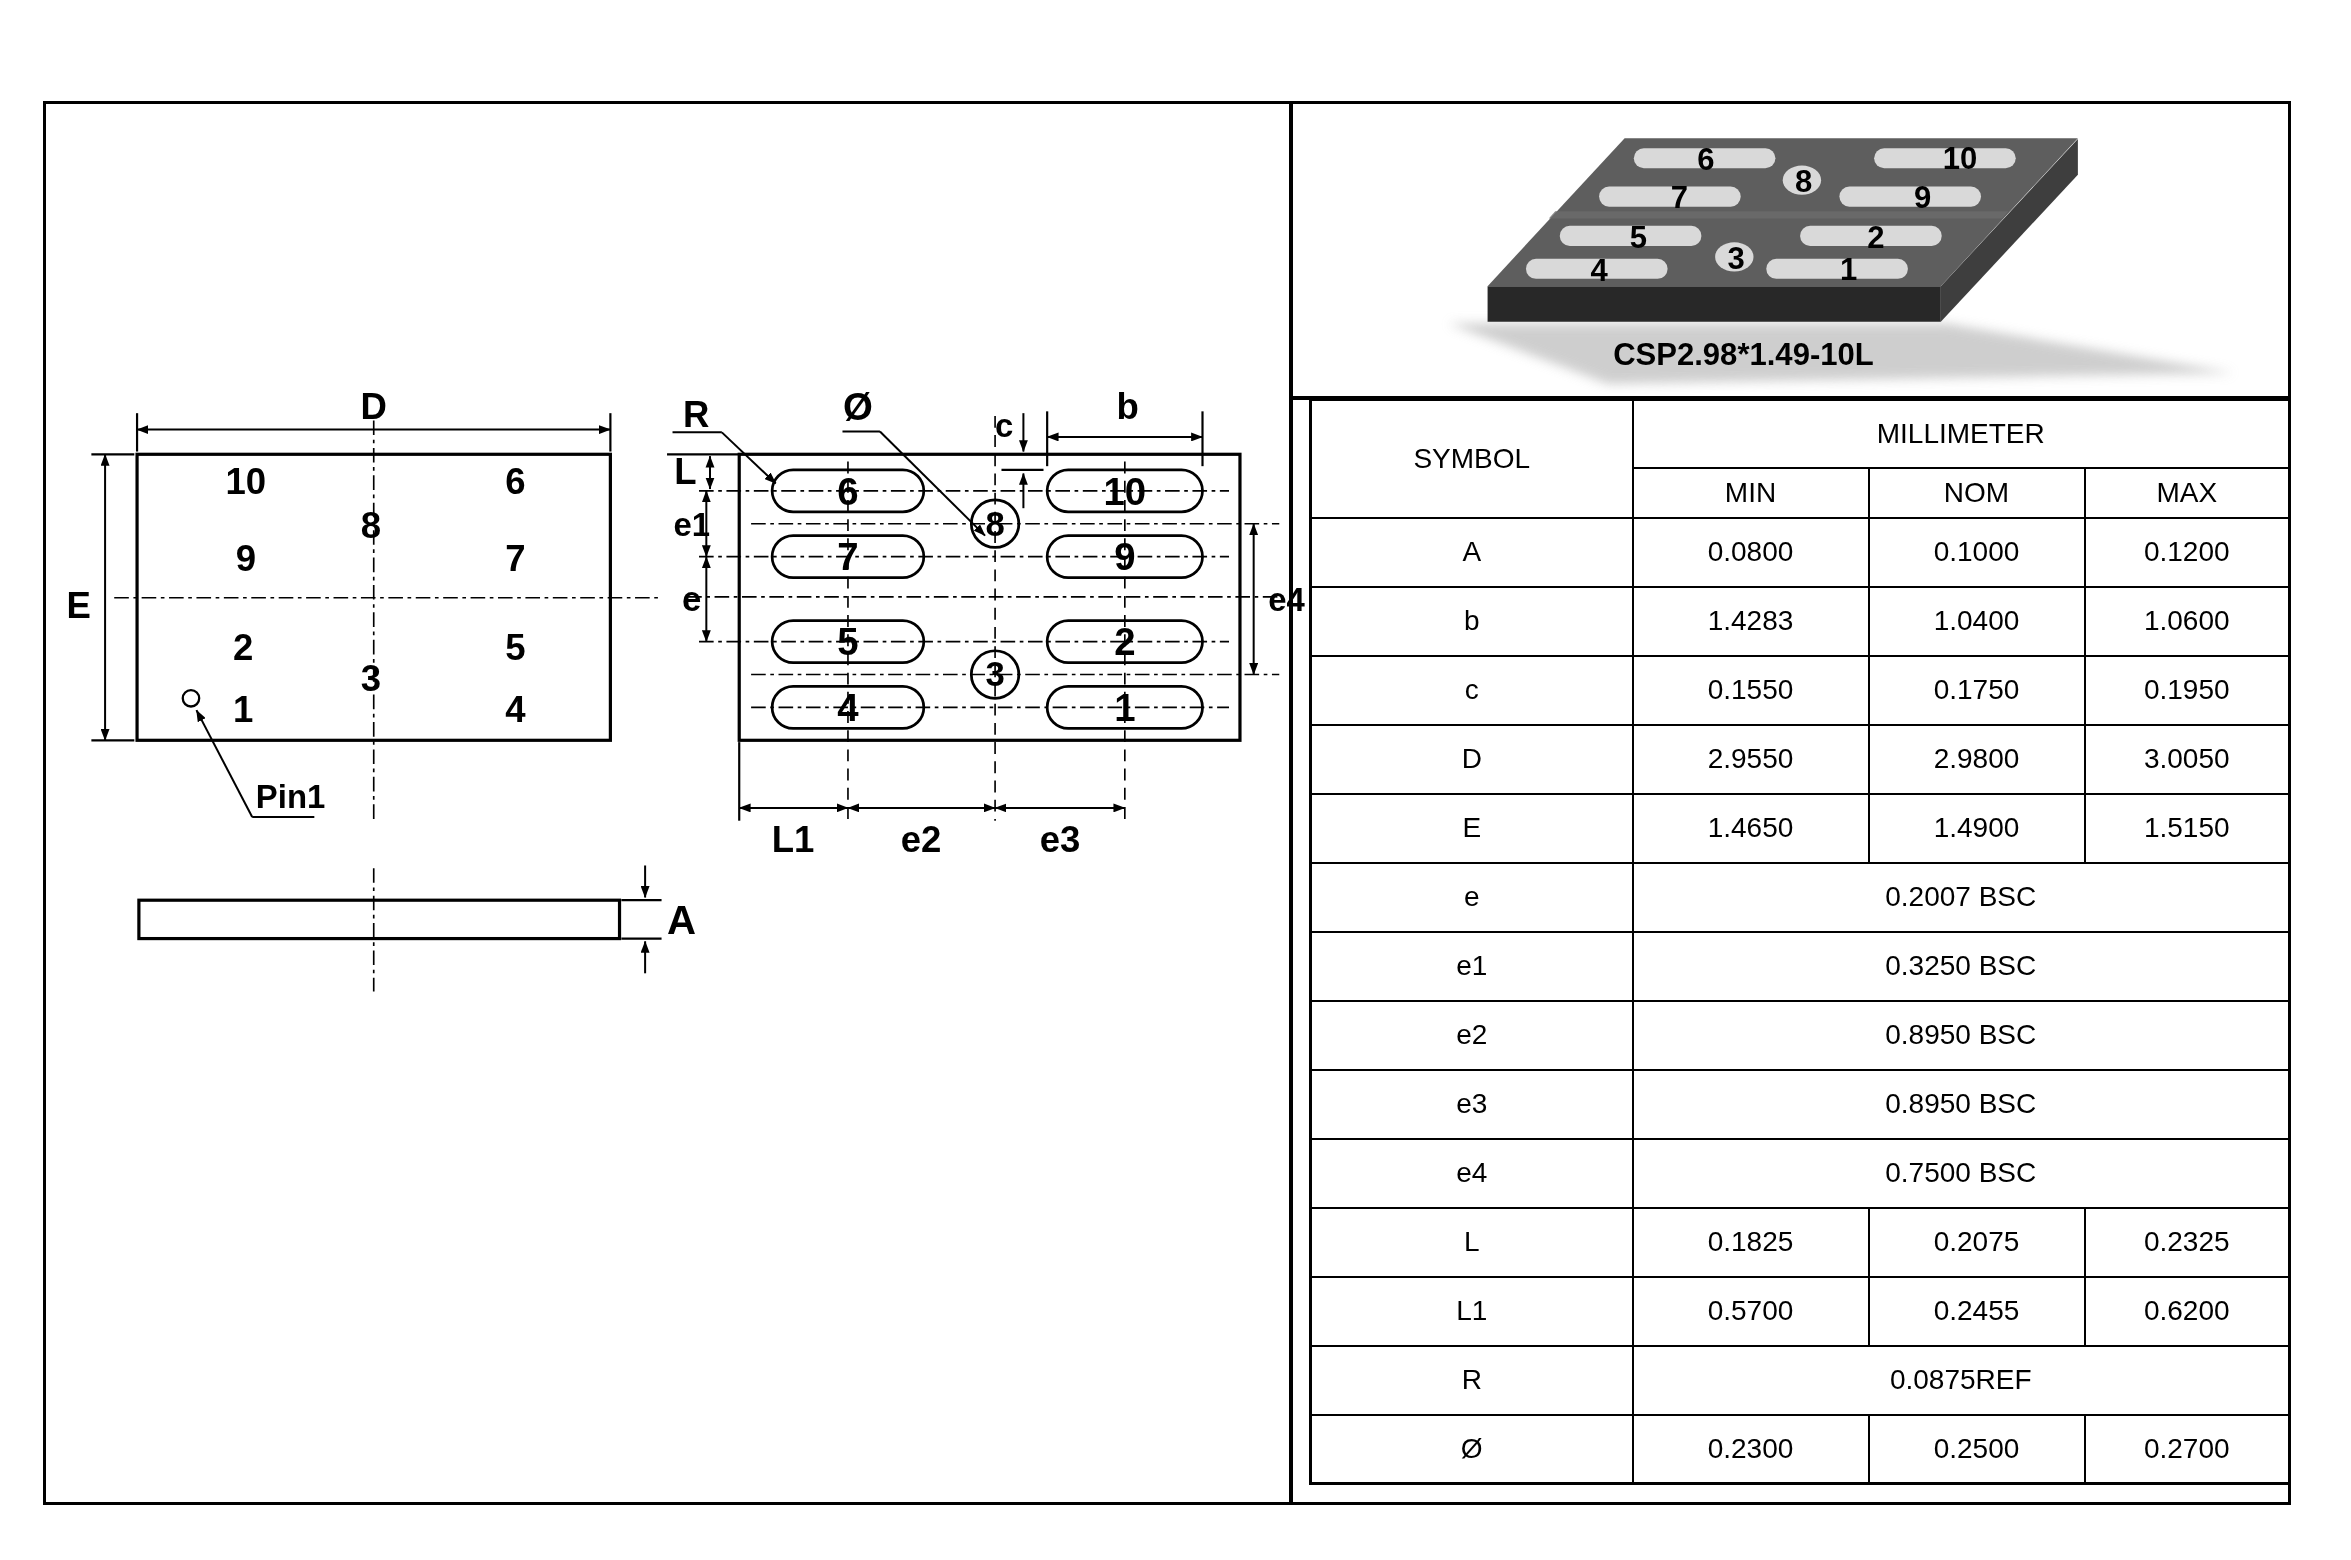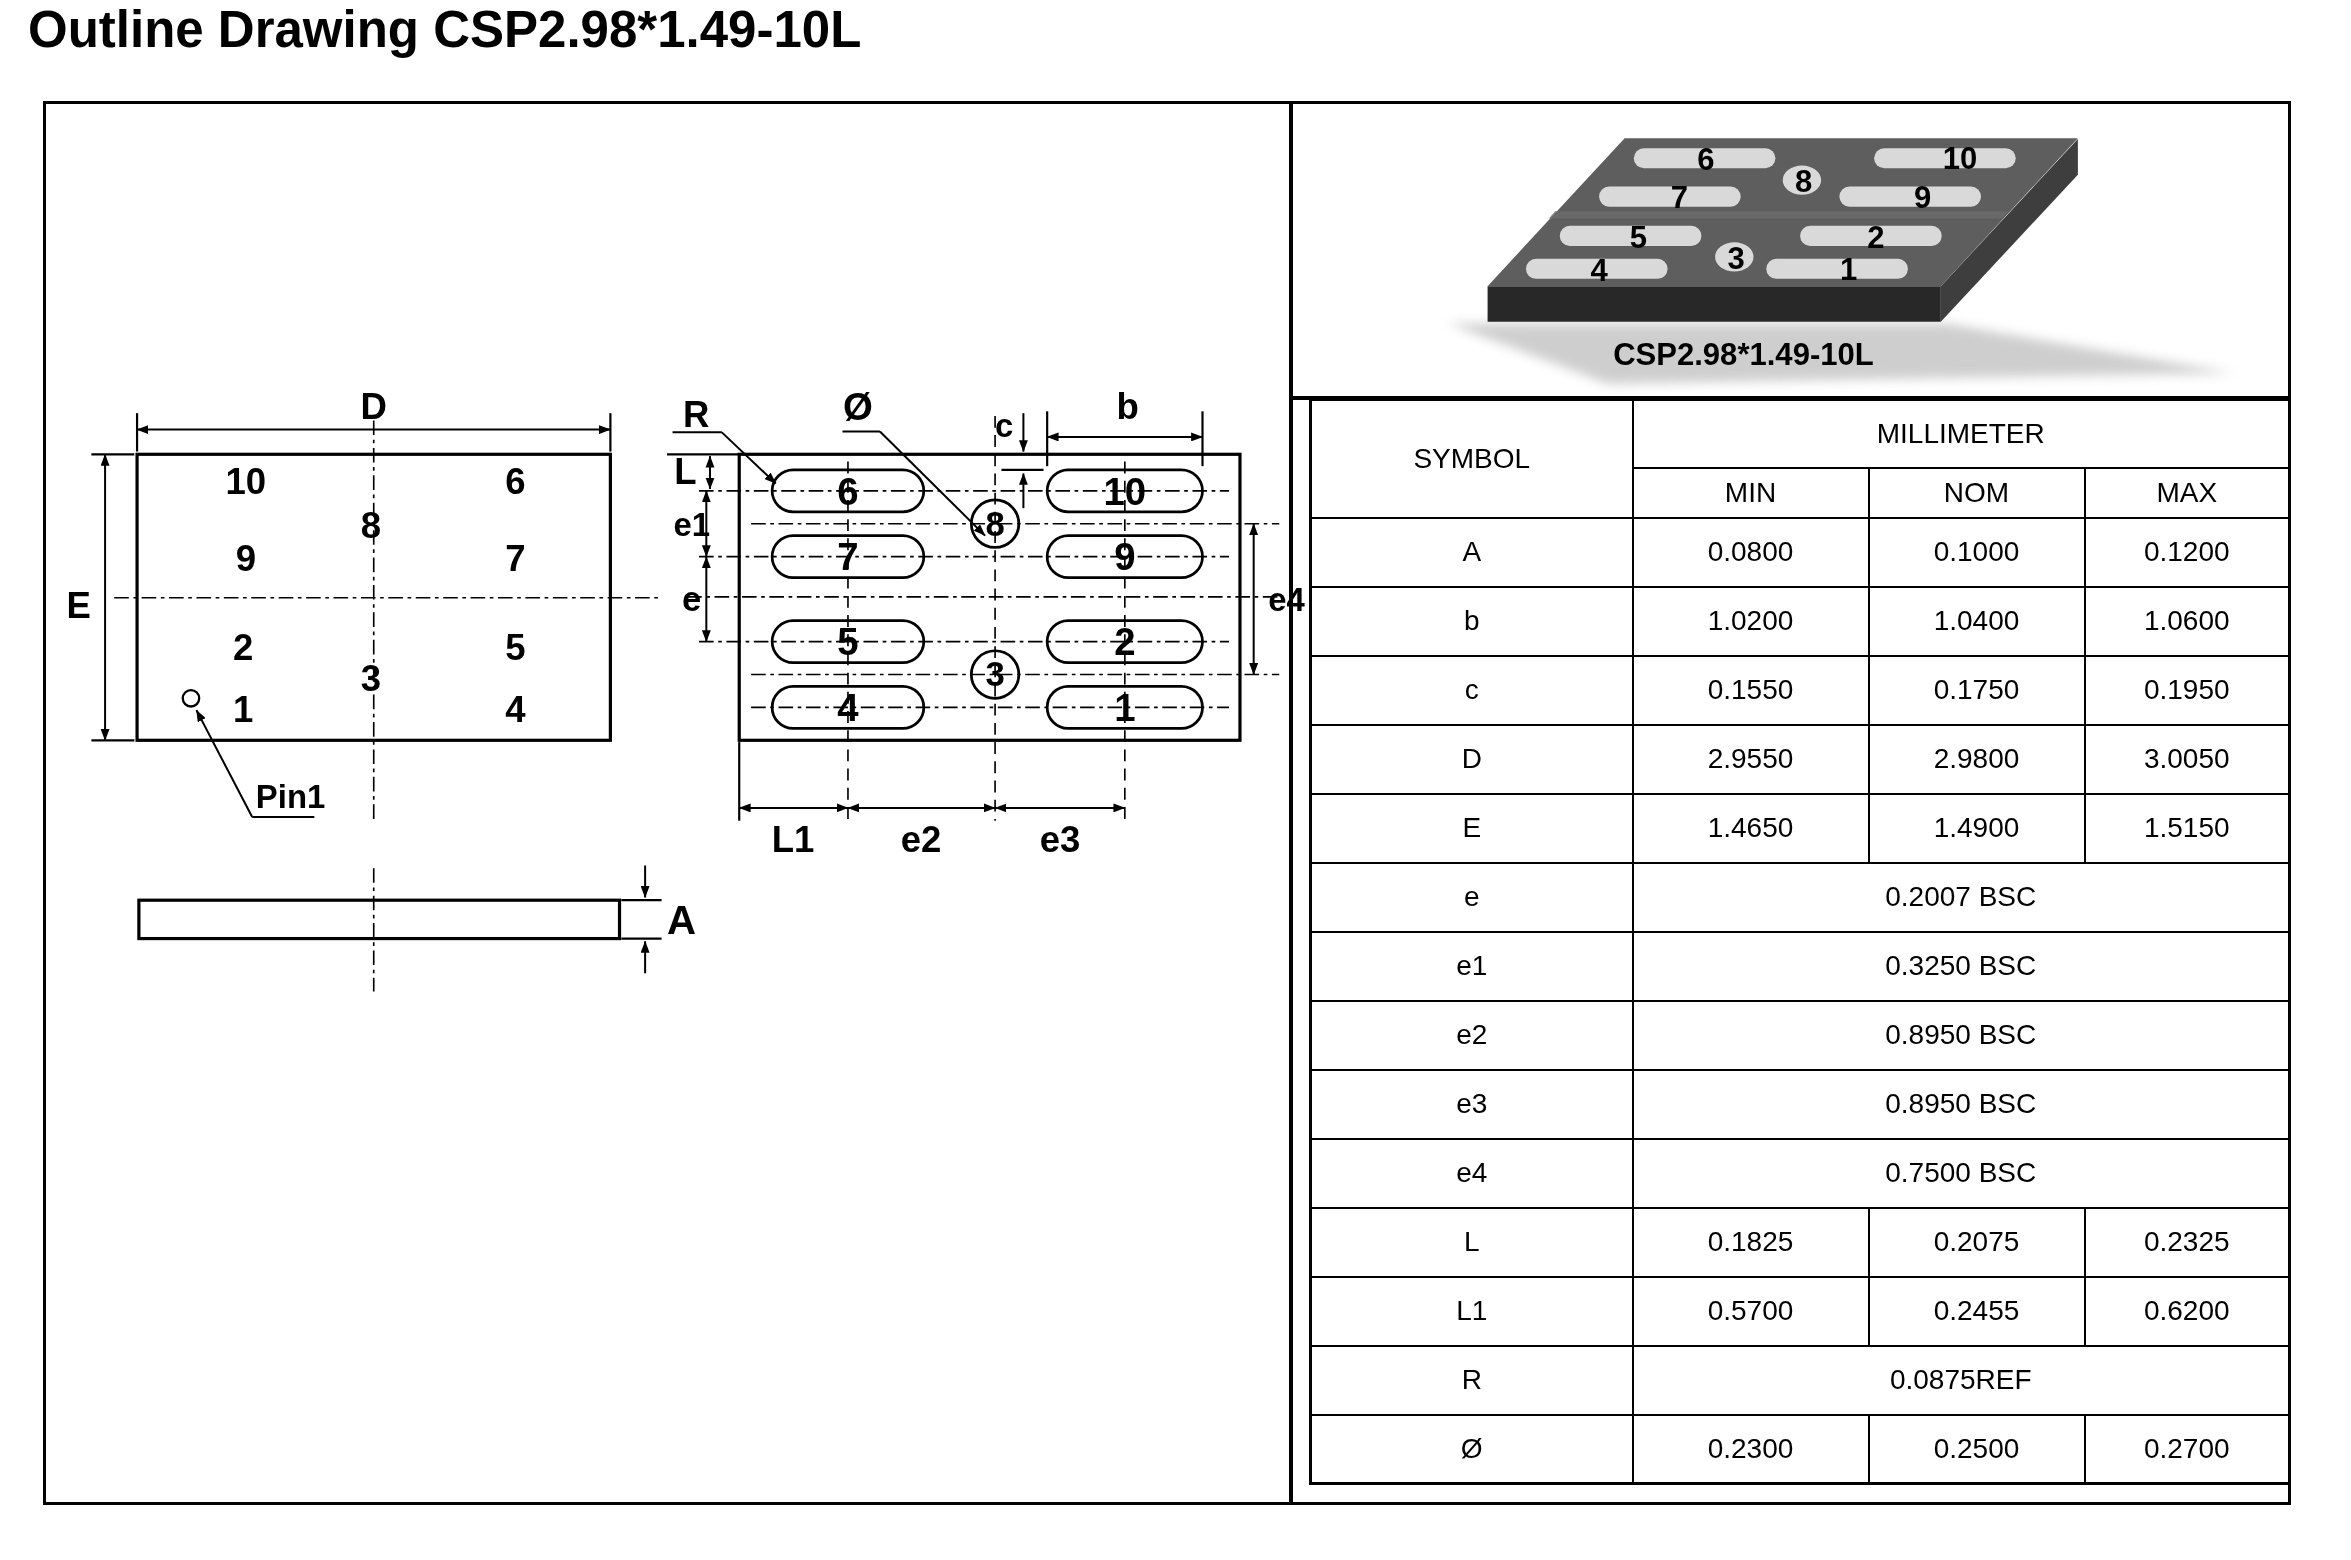--- a/index.html
+++ b/index.html
@@ -27,21 +27,20 @@
   .dim-table td{border:2.7px solid #000;padding:0;overflow:hidden;}
   .dim-table thead tr.h1{height:68px;}
   .dim-table thead tr.h2{height:50px;}
   .dim-table tbody tr{height:69px;}
 </style>
 </head>
 <body>
 
 <div class="page">
 
-  <div class="title">Outline Drawing CSP2.98*1.49-10L</div>
   <div class="frame"></div>
   <div class="vdiv"></div>
   <div class="hdiv"></div>
 
   <svg class="art" width="2352" height="1561" viewBox="0 0 2574 1708">
     <defs>
       <marker id="arr" viewBox="0 0 12 9" refX="11.5" refY="4.5" markerWidth="13" markerHeight="10" orient="auto-start-reverse" markerUnits="userSpaceOnUse">
         <path d="M0,0 L12,4.5 L0,9 Z" fill="#000"></path>
       </marker>
       <filter id="soft" x="-20%" y="-40%" width="140%" height="200%">
@@ -245,21 +244,21 @@
     </thead>
     <tbody>
       <tr>
         <td>A</td>
         <td>0.0800</td>
         <td>0.1000</td>
         <td>0.1200</td>
       </tr>
       <tr>
         <td>b</td>
-        <td>1.0200</td>
+        <td>1.4283</td>
         <td>1.0400</td>
         <td>1.0600</td>
       </tr>
       <tr>
         <td>c</td>
         <td>0.1550</td>
         <td>0.1750</td>
         <td>0.1950</td>
       </tr>
       <tr>

